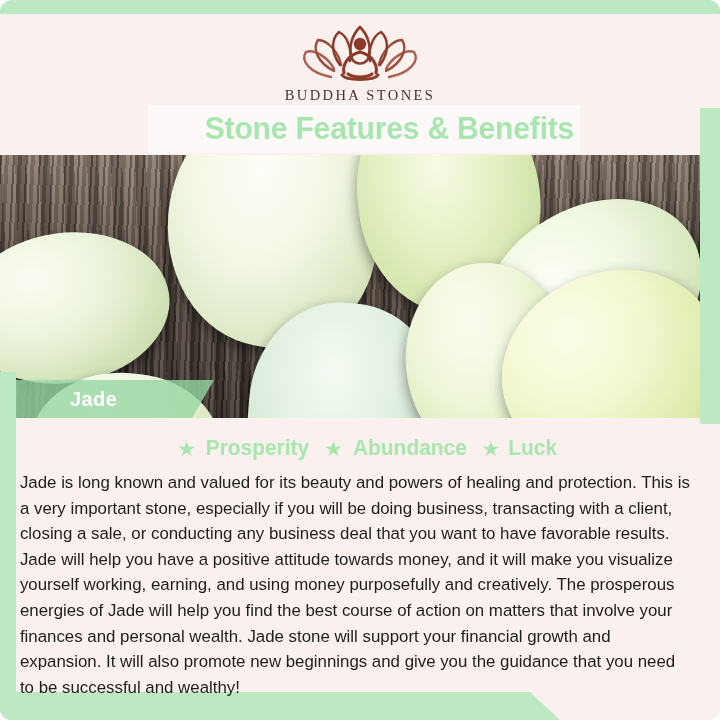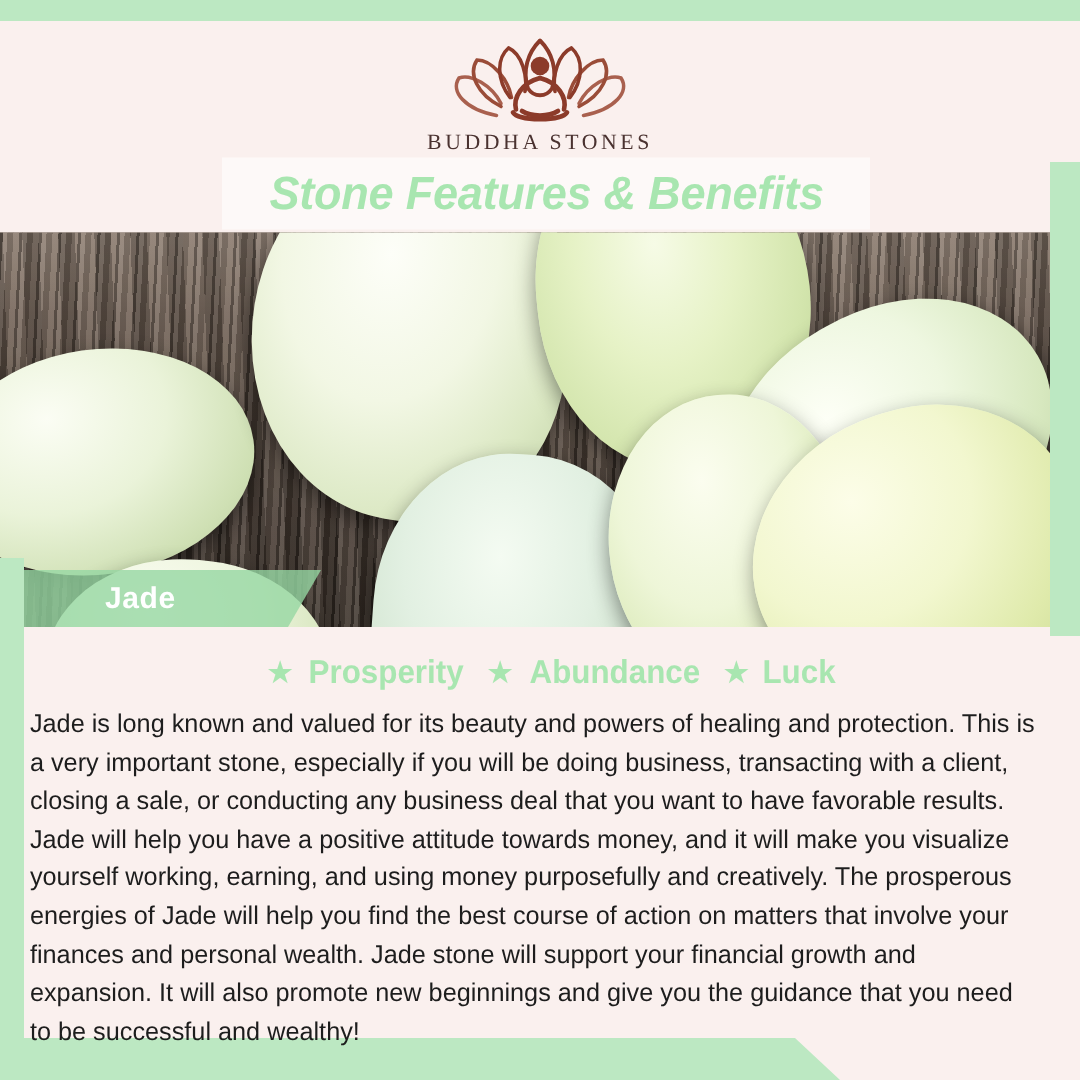--- a/index.html
+++ b/index.html
@@ -10,20 +10,21 @@
   body {
     font-family: "Liberation Sans", sans-serif;
   }
 
   .page {
     position: relative;
     width: 720px;
     height: 720px;
     overflow: hidden;
     background: #faf0ee;
+    border-radius: 12px;
   }
 
   
   .band-top {
     position: absolute;
     top: 0; left: 0;
     width: 720px; height: 14px;
     background: #bce8c2;
     z-index: 2;
   }
@@ -79,22 +80,21 @@
 
   
   .title-banner {
     position: absolute;
     top: 105px; left: 148px;
     width: 432px; height: 48px;
     background: #fdf9f8;
     z-index: 5;
     display: flex;
     align-items: center;
-    justify-content: center;
-    font-style: italic;
+    justify-content: flex-end;
   }
   .title-text {
     font-family: "Liberation Sans Narrow", "Liberation Sans", sans-serif;
     font-weight: bold;
     font-size: 31px;
     color: #a8e6b0;
     letter-spacing: -0.2px;
     transform: scaleX(0.97);
     white-space: nowrap;
   }

